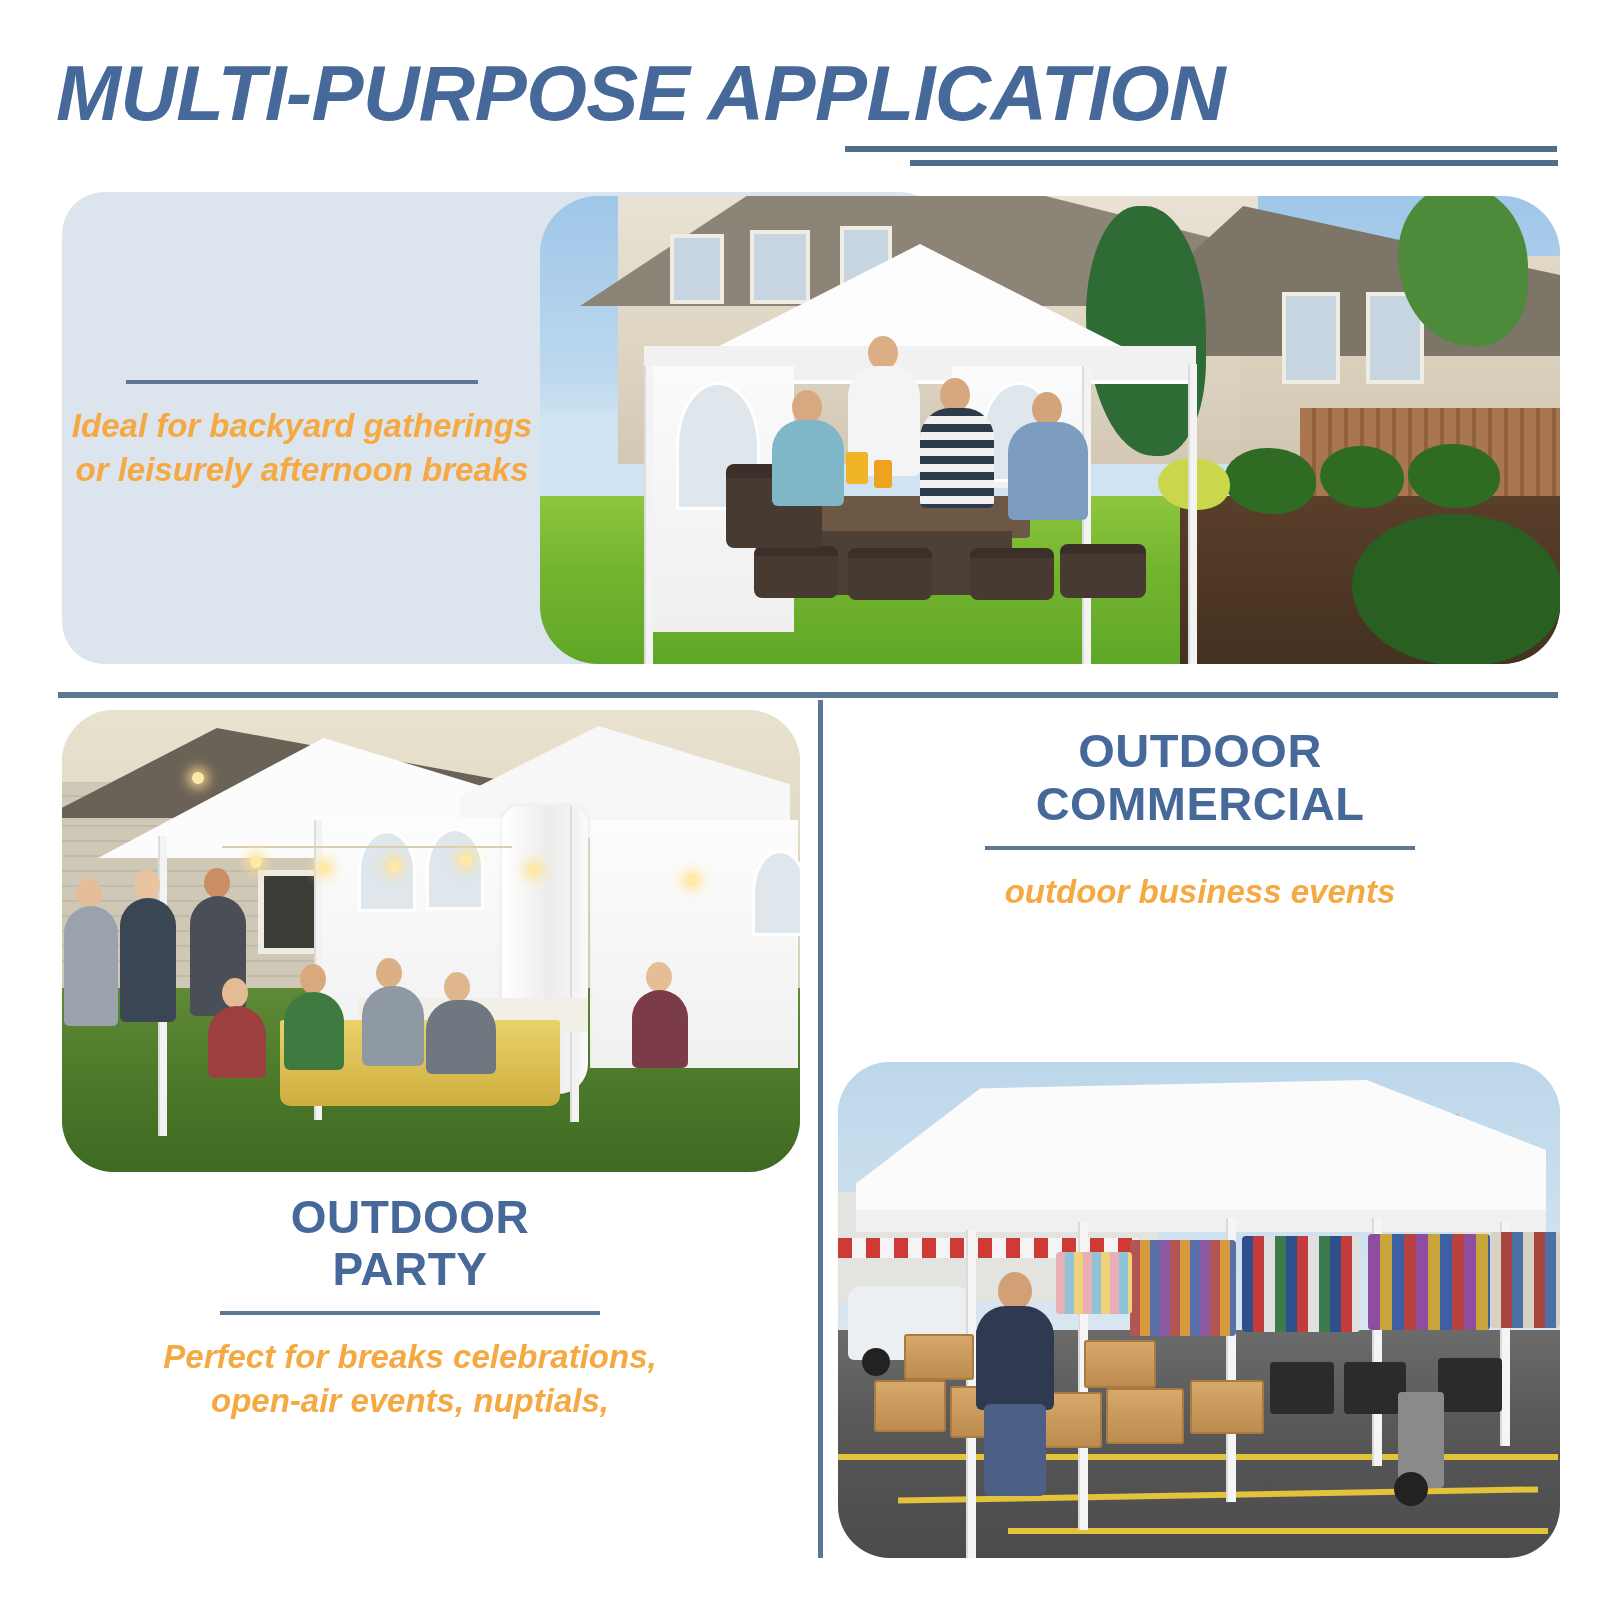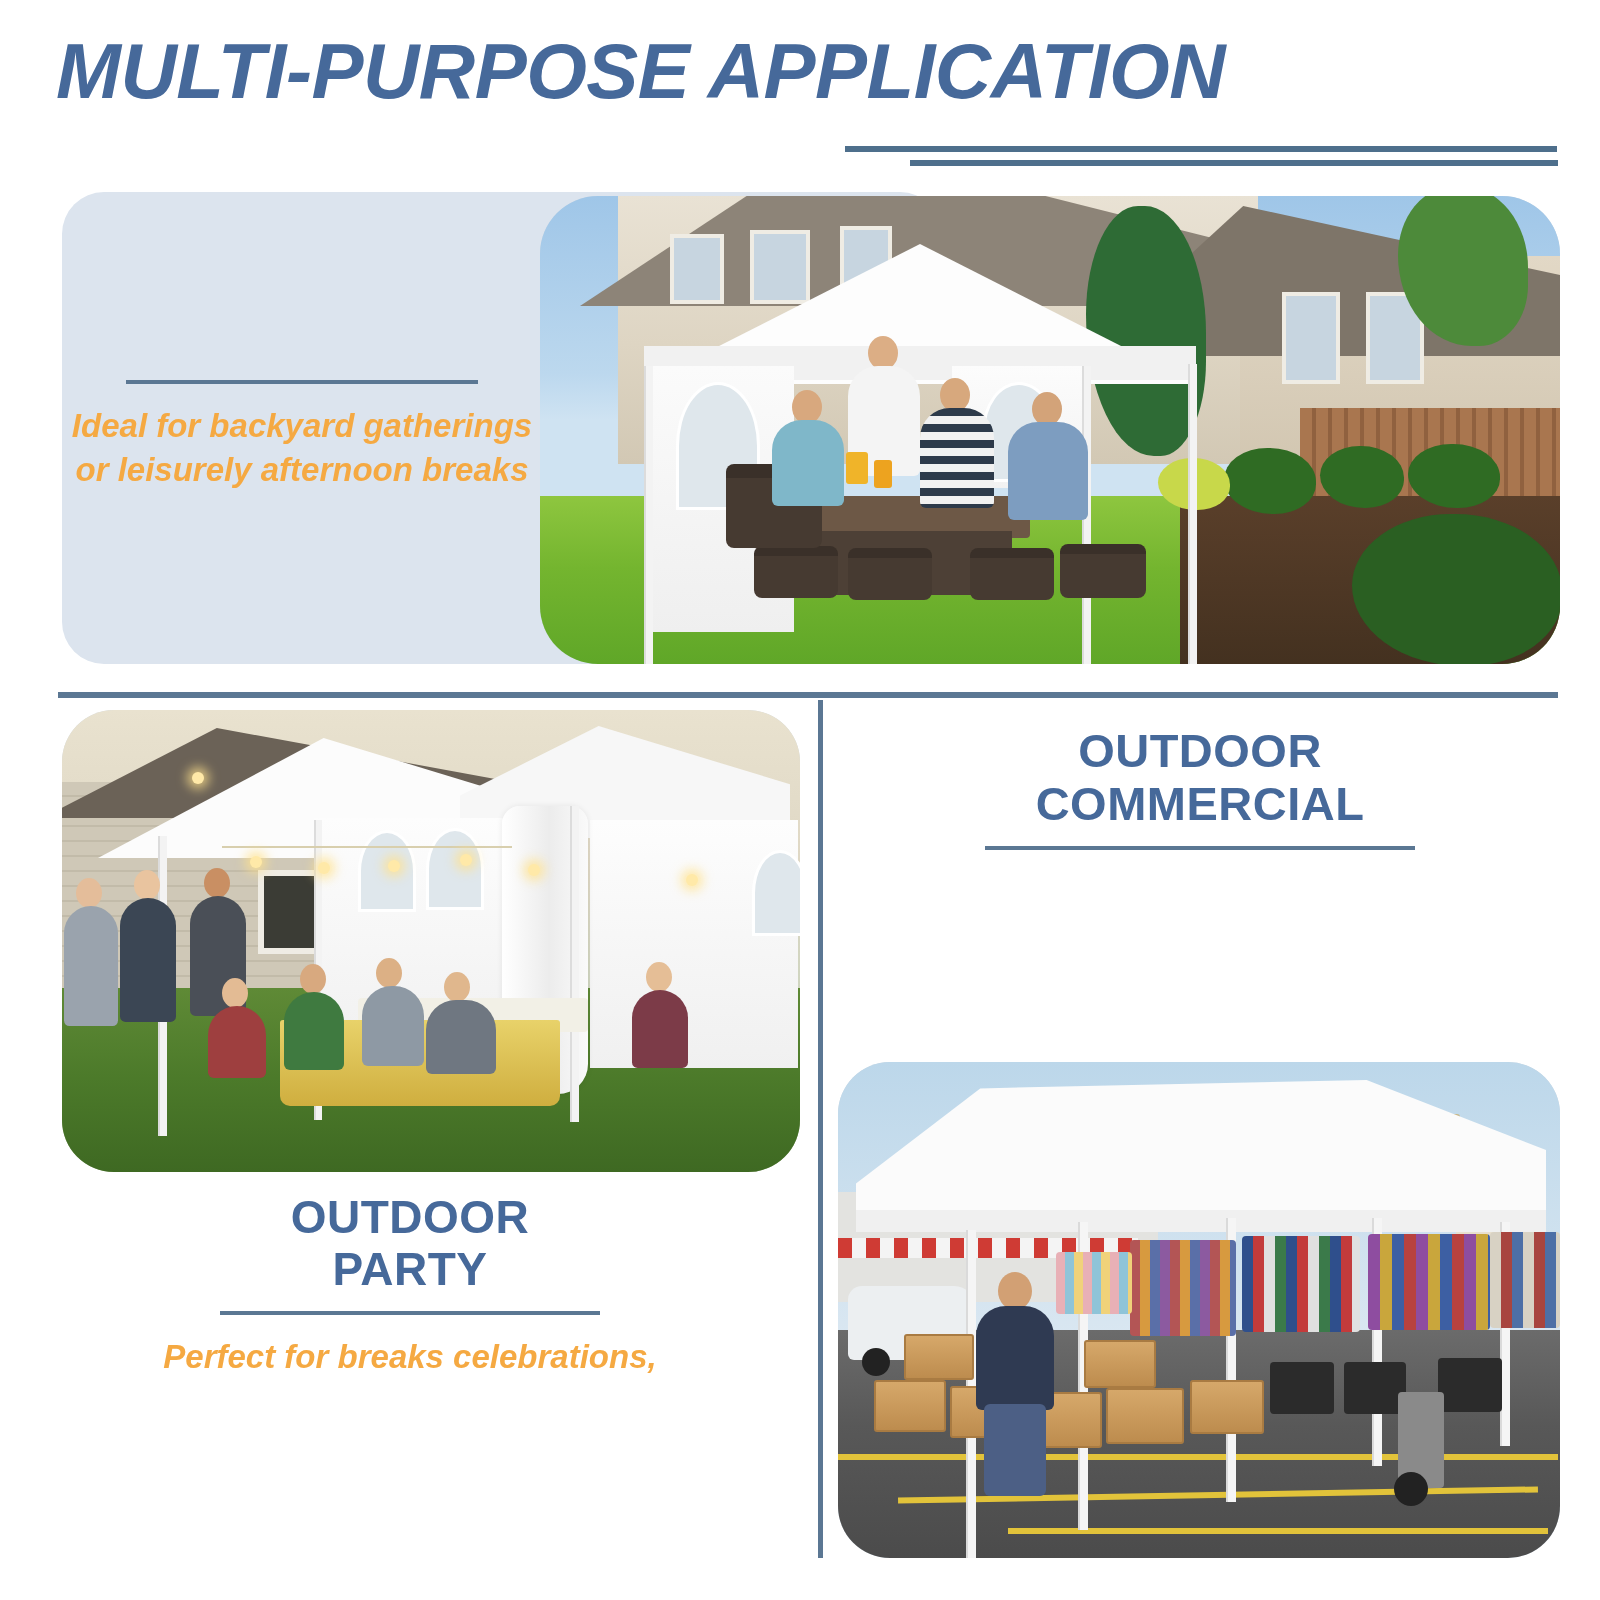--- a/index.html
+++ b/index.html
@@ -8,21 +8,21 @@
     width:1600px; height:1600px;
     background:#ffffff;
     font-family:"Liberation Sans", sans-serif;
     overflow:hidden;
   }
 
   #page { position:relative; width:1600px; height:1600px; background:#fff; }
 
   
   .page-title {
-    position:absolute; left:56px; top:26px;
+    position:absolute; left:56px; top:48px;
     font-size:78px; font-weight:bold; font-style:italic;
     letter-spacing:-0.5px;
     color:#46699A;
     white-space:nowrap;
     transform:scaleX(1.0);
   }
   .title-rule-a {
     position:absolute; left:845px; top:146px;
     width:712px; height:6px; background:#4E6F8C;
   }
@@ -455,30 +455,32 @@
   </div>
 
   <div class="panel3-text">
     <div class="heading">
       <div>OUTDOOR</div>
       <div>PARTY</div>
     </div>
     <div class="head-rule rule-p3"></div>
     <div class="desc">
       <div>Perfect for breaks celebrations,</div>
+      <div>open-air events, nuptials,</div>
     </div>
   </div>
 
   <div class="panel2-text">
     <div class="heading lg">
       <div>OUTDOOR</div>
       <div>COMMERCIAL</div>
     </div>
     <div class="head-rule rule-p2"></div>
     <div class="desc">
+      <div>outdoor business events</div>
     </div>
   </div>
 
   <div class="photo photo-3">
     <div class="scene">
       <div class="s3-sky"></div>
       <div class="s3-bldg"></div>
       <div class="s3-awning" style="left:0;top:176px;width:300px;"></div>
       <div class="s3-tower" style="left:618px;top:110px;width:54px;height:76px;"></div>
       <div class="s3-tower" style="left:626px;top:84px;width:38px;height:30px;border-radius:50% 50% 0 0;background:#c96a52;"></div>

